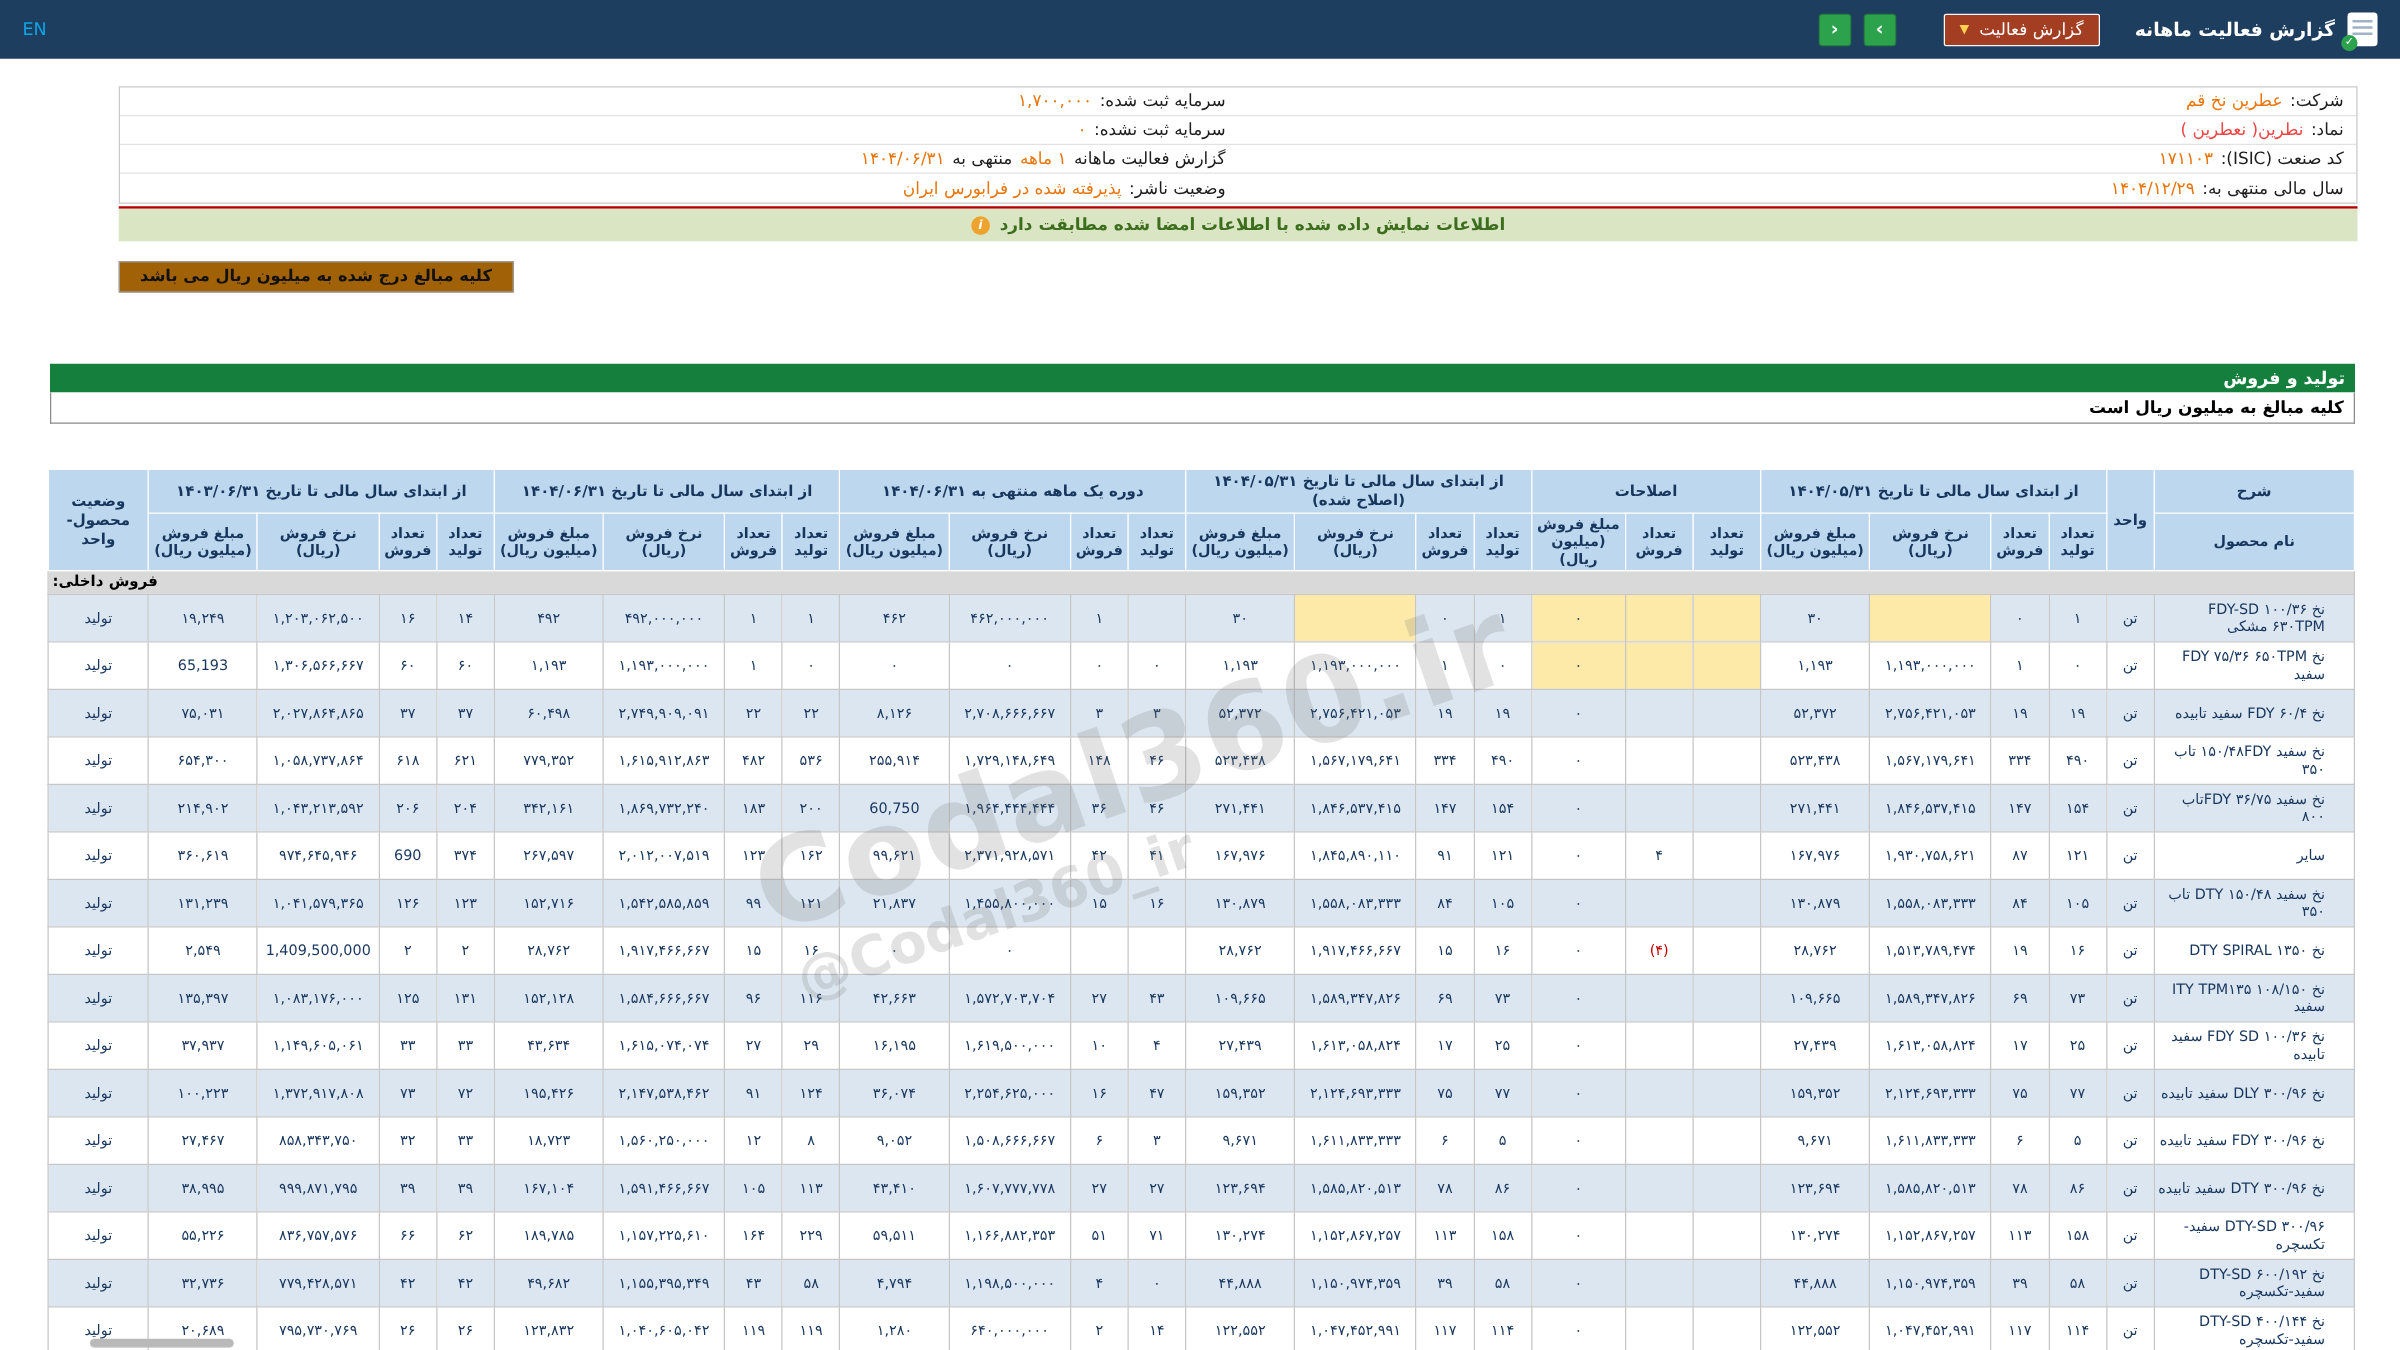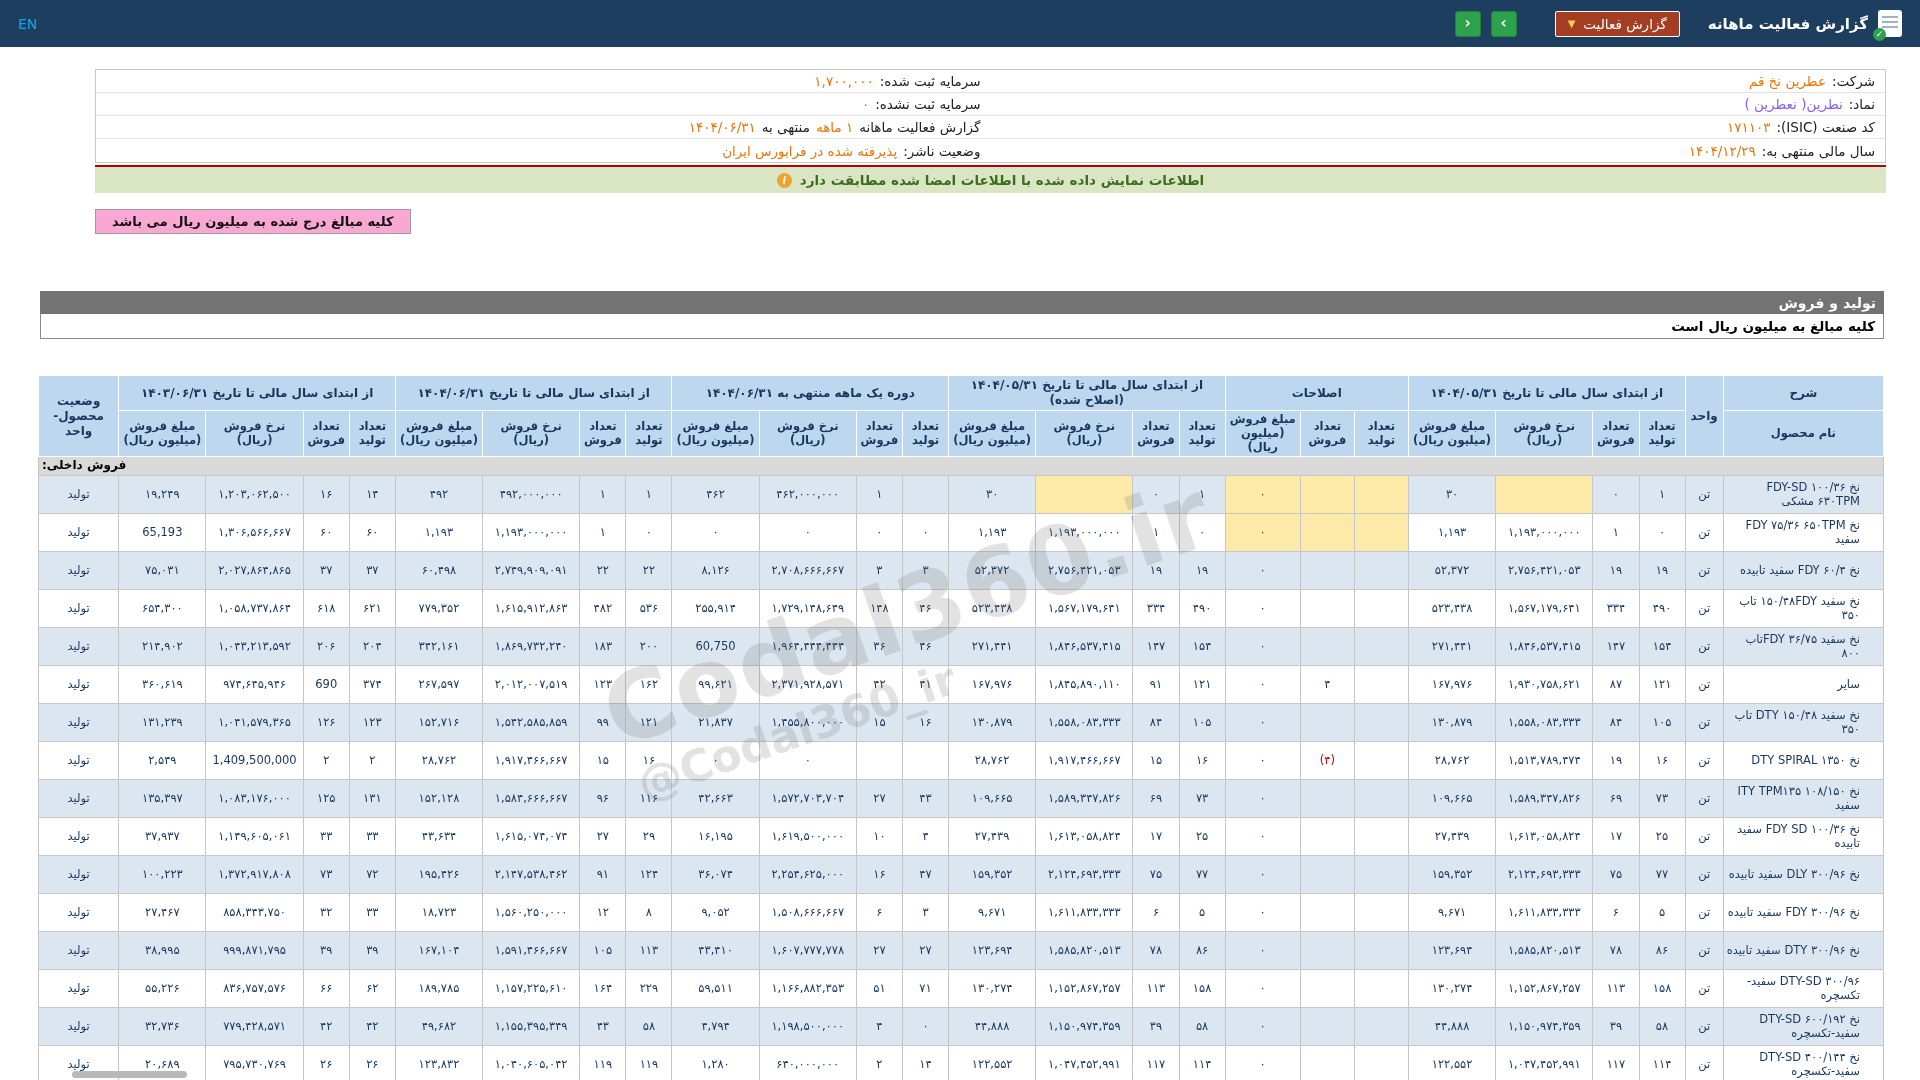--- a/index.html
+++ b/index.html
@@ -24,34 +24,34 @@
   .nav-arrow.first{margin-right:28px}
   .lang{margin-right:auto;color:#0ea5e9;font-size:14px;text-decoration:none;cursor:pointer}
 
   
   .info-table{margin:22px 34px 0 95px;border:1px solid #c9c9c9;font-size:13.5px;background:#fff}
   .info-row{display:flex;border-bottom:1px solid #e2e2e2;height:23px;align-items:center}
   .info-row:last-child{border-bottom:none}
   .half{display:flex;align-items:center;gap:6px;padding:0 10px;width:50%;white-space:nowrap;overflow:hidden}
   .lbl{color:#1c1c1c}
   .val{color:#e8750c}
-  .val.link{color:#8b5cf6}
+  .val.link{color:#ef4444}
 
   .red-line{height:2px;background:#b30000;margin:2px 34px 0 95px}
   .green-banner{margin:0 34px 0 95px;height:26px;background:#d9e5c3;display:flex;align-items:center;
     justify-content:center;gap:8px;color:#3c6e1e;font-size:13.5px;font-weight:bold}
   .info-icon{width:15px;height:15px;border-radius:50%;background:#efa32f;color:#fff;font-size:10px;
     font-weight:bold;display:inline-flex;align-items:center;justify-content:center;font-style:italic;flex:none}
 
   .amounts-wrap{margin:16px 34px 0 95px;text-align:left}
-  .amounts-note{display:inline-block;border:1px solid #9a9a9a;background:#f9a8d4;padding:4px 16px;
+  .amounts-note{display:inline-block;border:1px solid #9a9a9a;background:#a16207;padding:4px 16px;
     font-size:13px;font-weight:bold;color:#111}
 
   
-  .section-bar{margin:57px 36px 0 40px;height:23px;background:#737373;color:#fff;font-size:14px;
+  .section-bar{margin:57px 36px 0 40px;height:23px;background:#15803d;color:#fff;font-size:14px;
     font-weight:bold;display:flex;align-items:center;padding:0 8px}
   .note-row{margin:0 36px 0 40px;height:25px;border:1px solid #8a8a8a;border-top:none;background:#fff;
     color:#000;font-size:13.5px;font-weight:bold;display:flex;align-items:center;padding:0 8px}
 
   
   .table-wrap{position:relative;margin:36px 36px 0 38px}
   table{width:100%;border-collapse:collapse;table-layout:fixed}
   thead th{background:#bdd7ee;color:#17365d;border:1px solid #fff;font-weight:bold;
     padding:2px 3px;line-height:1.25;text-align:center;vertical-align:middle}
   thead th.grp,thead th.desc,thead th.unit,thead th.status{font-size:12px}

